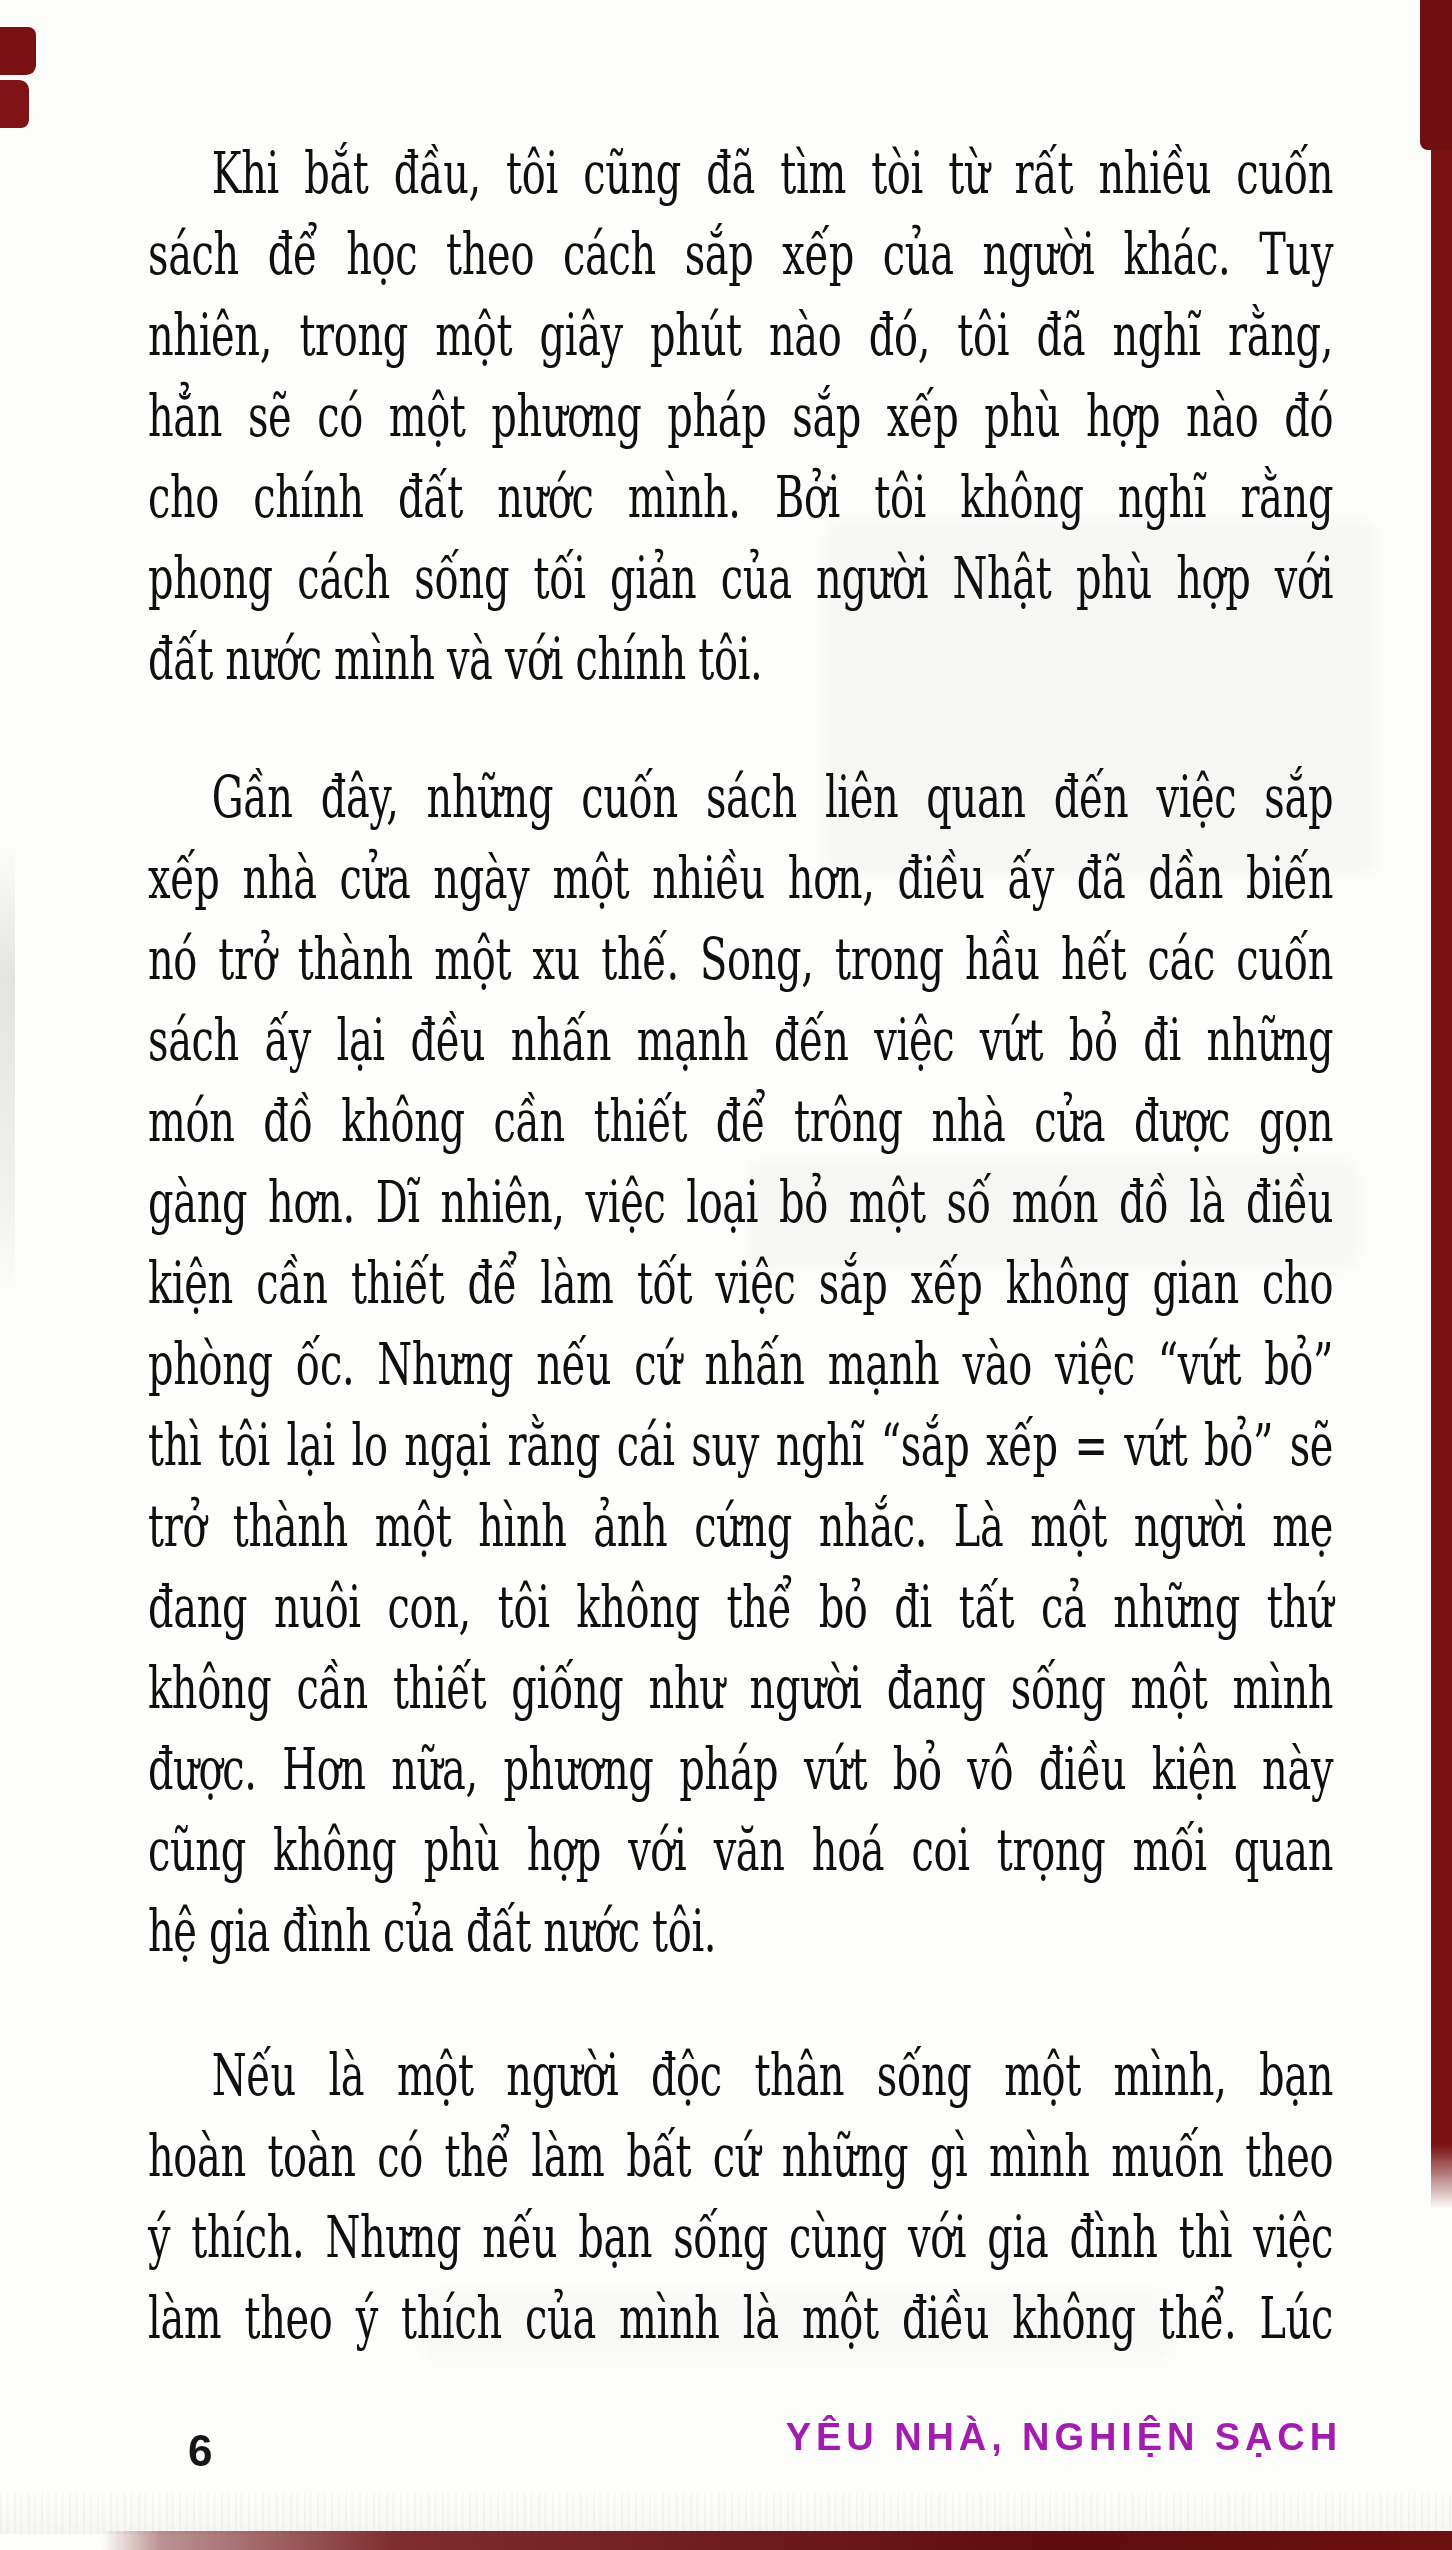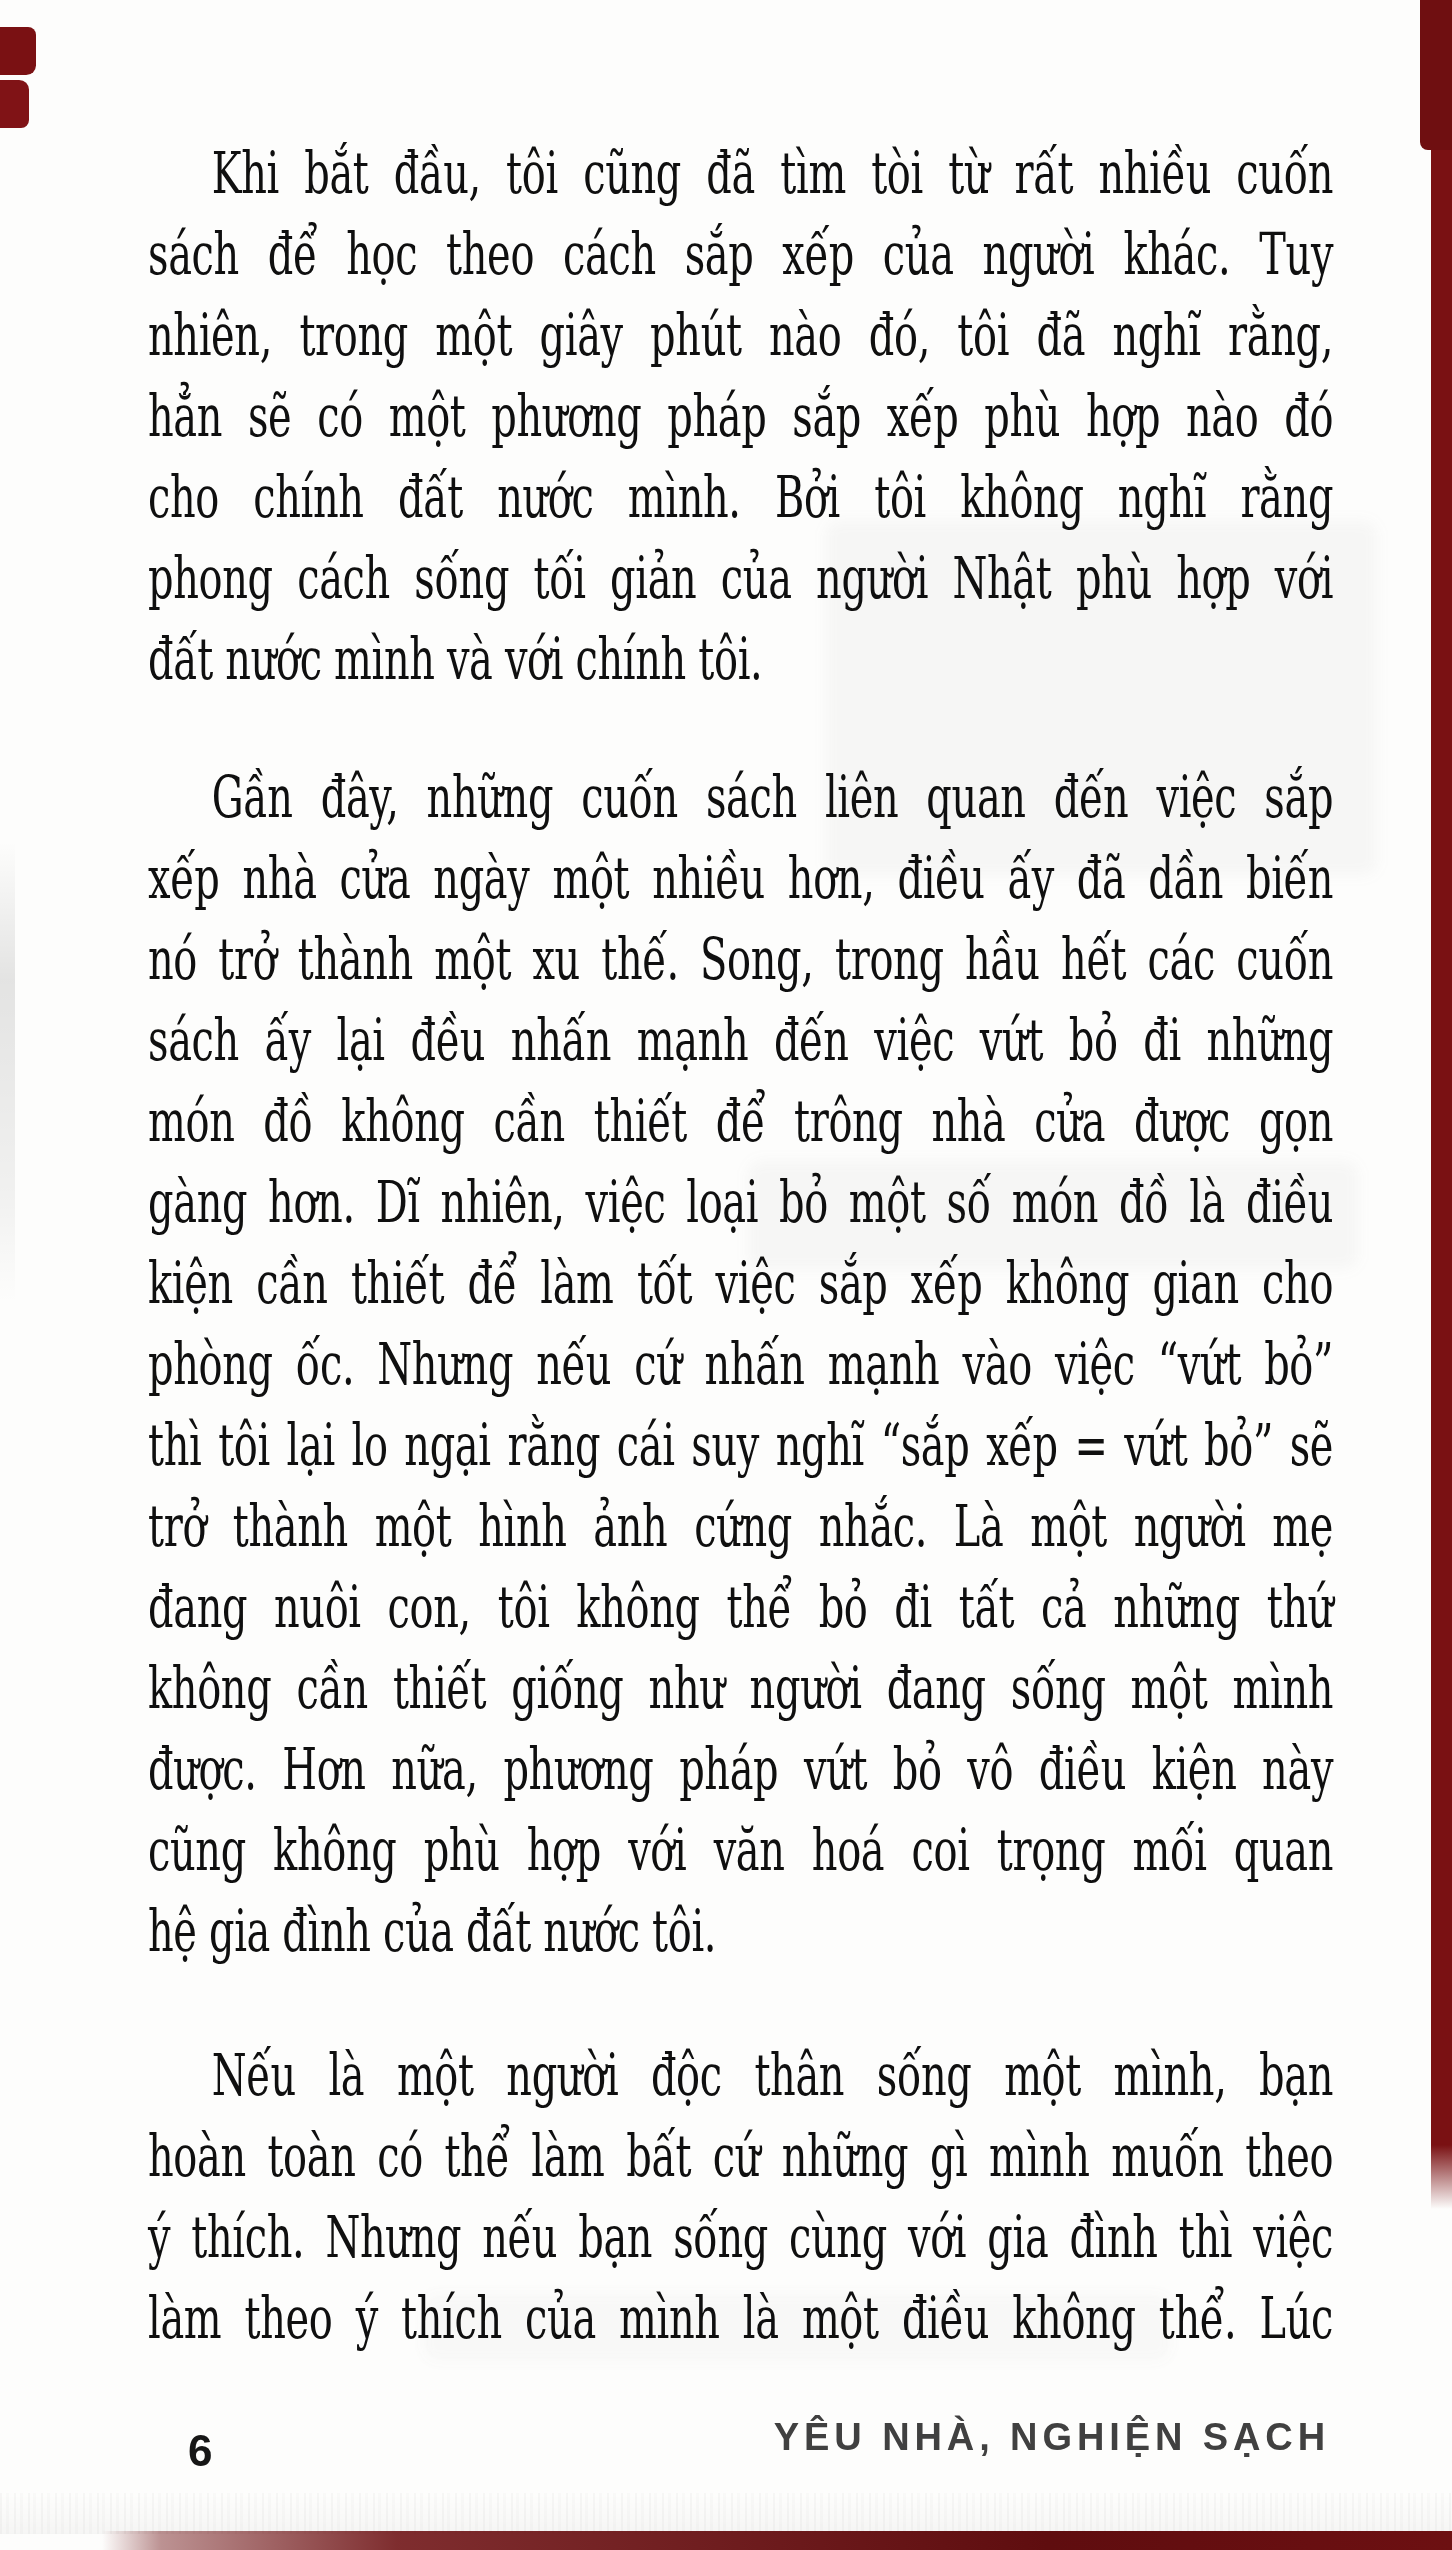--- a/index.html
+++ b/index.html
@@ -35,24 +35,24 @@
   .line.indent { padding-left:91px; }
   .line.endline { text-align-last:left; }
 
   
   .page-number {
     position:absolute; left:188px; top:2426px;
     font-family:"Liberation Sans", sans-serif;
     font-weight:700; font-size:44px; color:#161616;
   }
   .running-title {
-    position:absolute; right:122px; top:2416px;
+    position:absolute; right:110px; top:2416px;
     font-family:"Liberation Sans", sans-serif;
     font-weight:700; font-size:38px;
-    letter-spacing:4.9px; color:#404040;
+    letter-spacing:4.9px; color:#a21caf;
   }
 
   
   .edge-bar-right {
     position:absolute; right:0; top:0;
     width:20.7px; height:2209px;
     background:linear-gradient(to bottom, #6f0f11 0 148px, #7a1113 148px 2145px, rgba(122,17,19,0) 100%);
   }
   .corner-tr {
     position:absolute; right:0; top:0;

